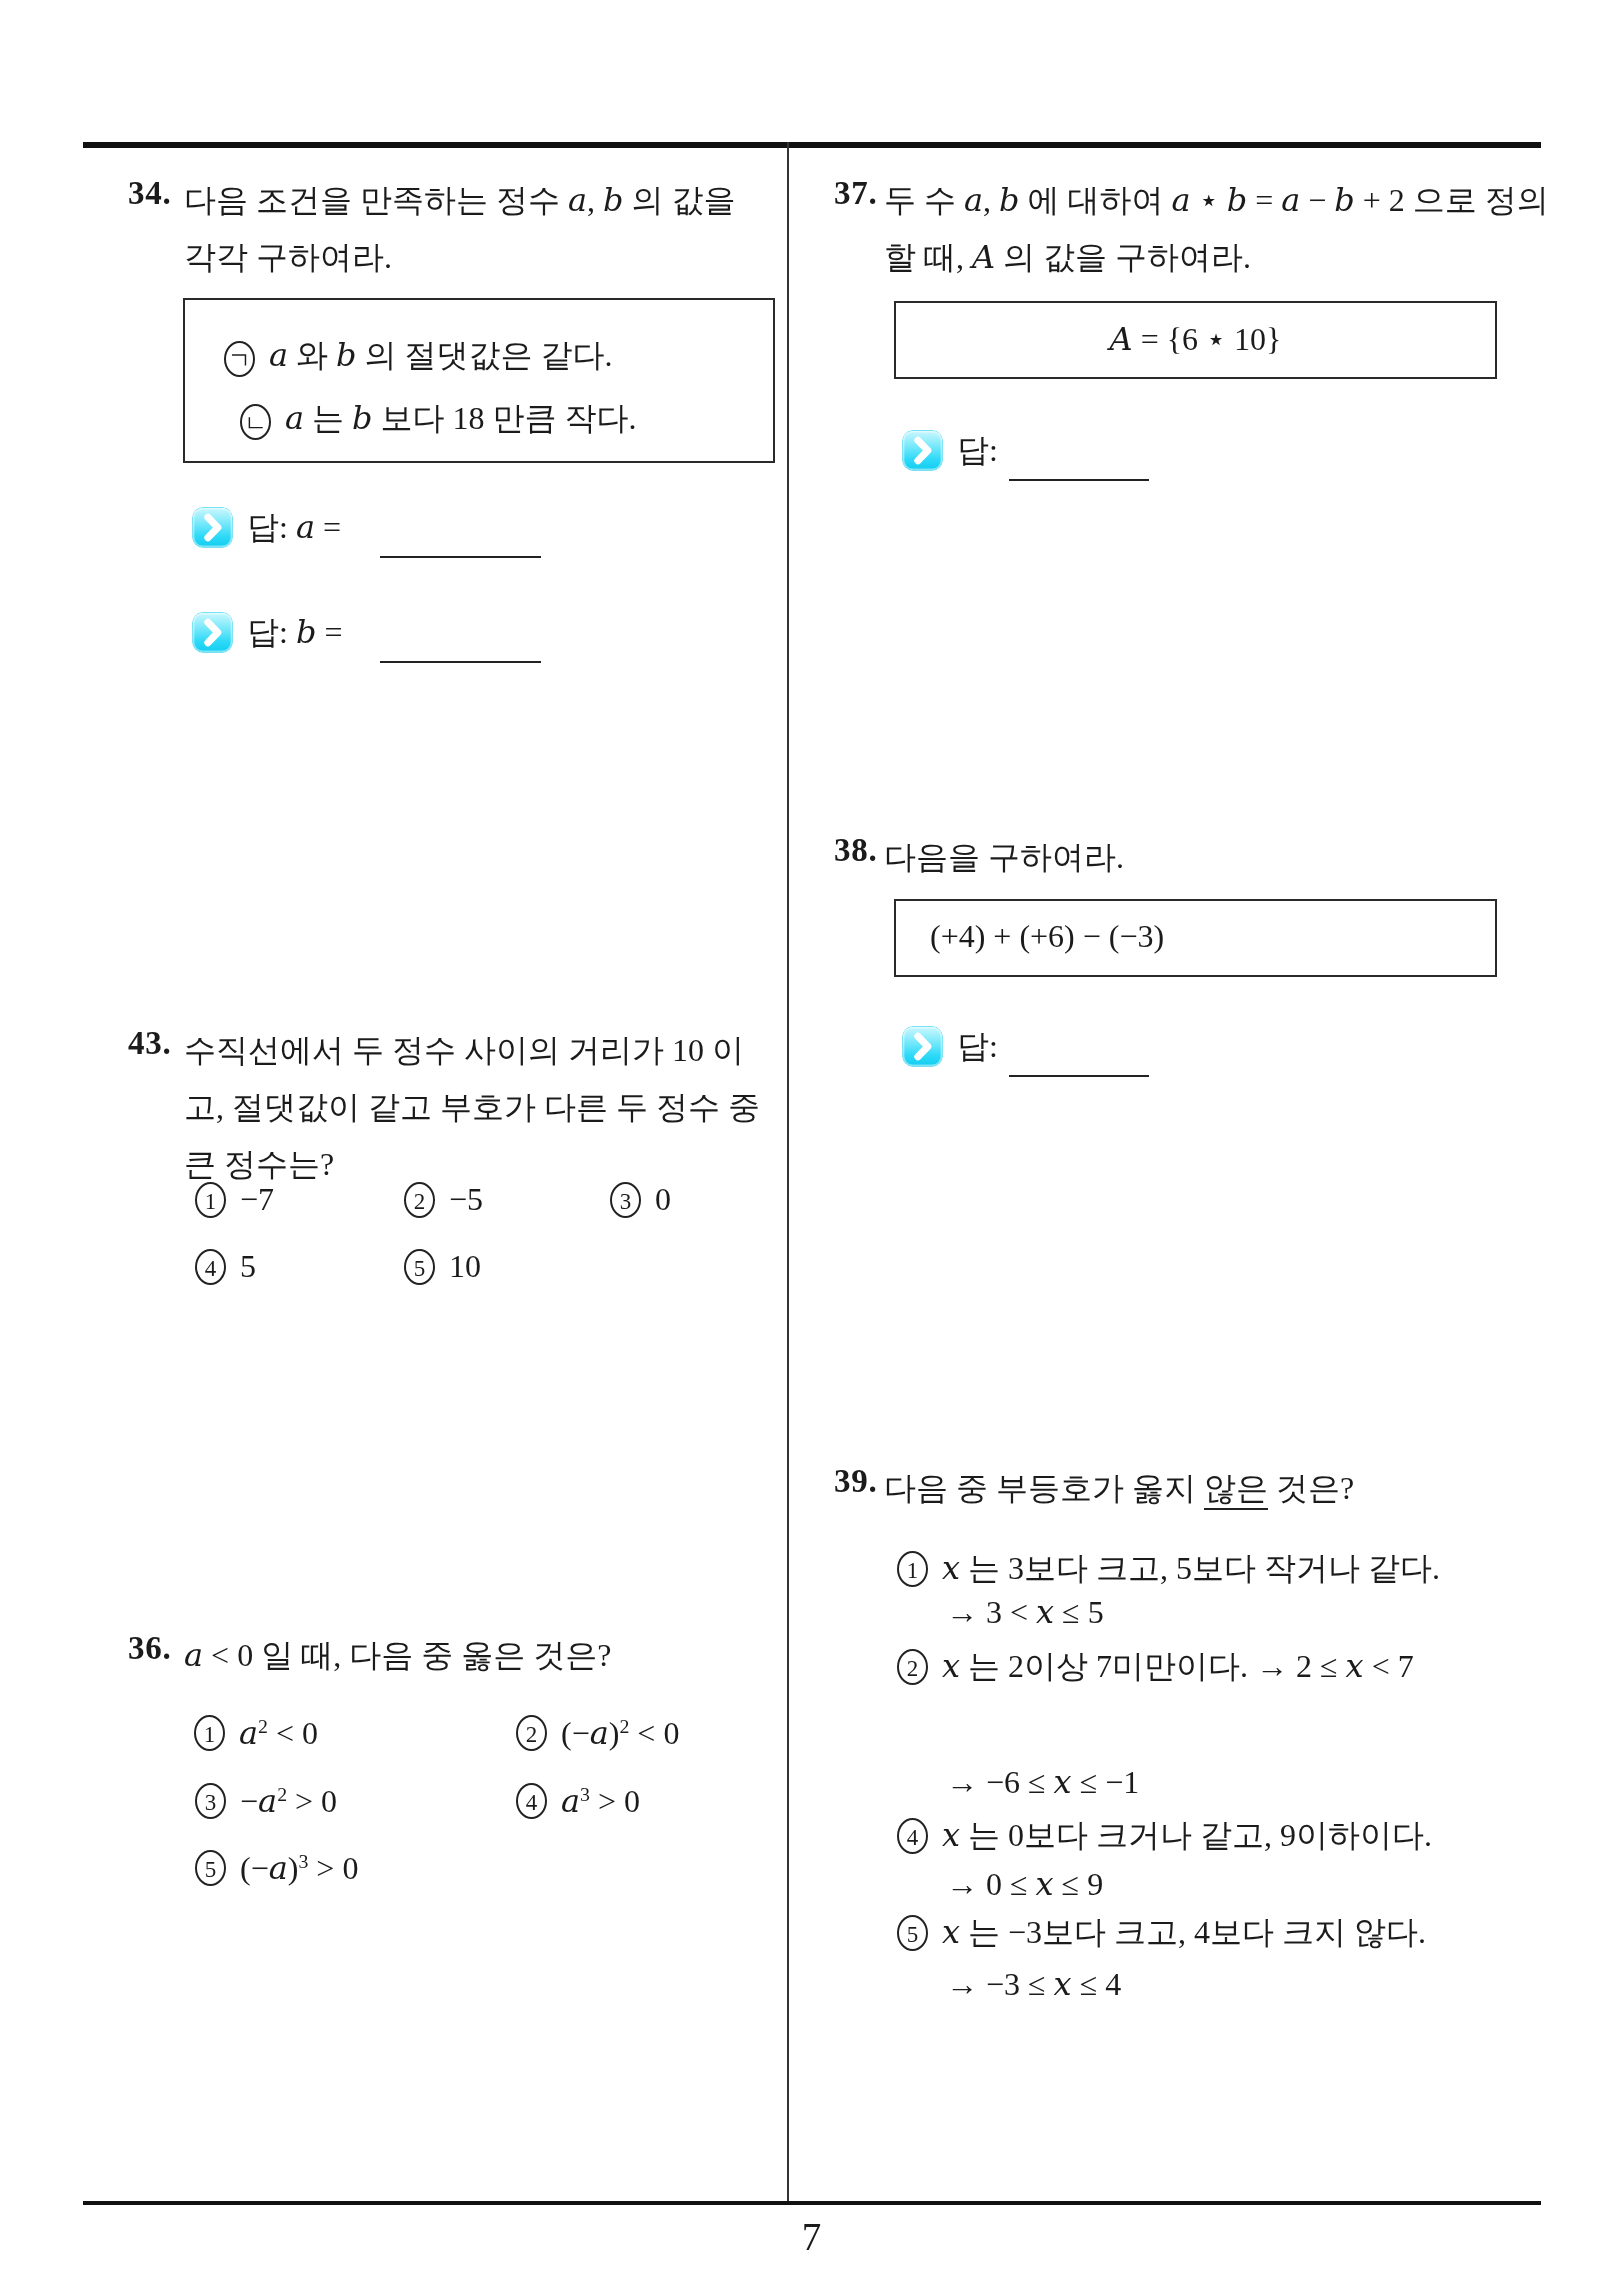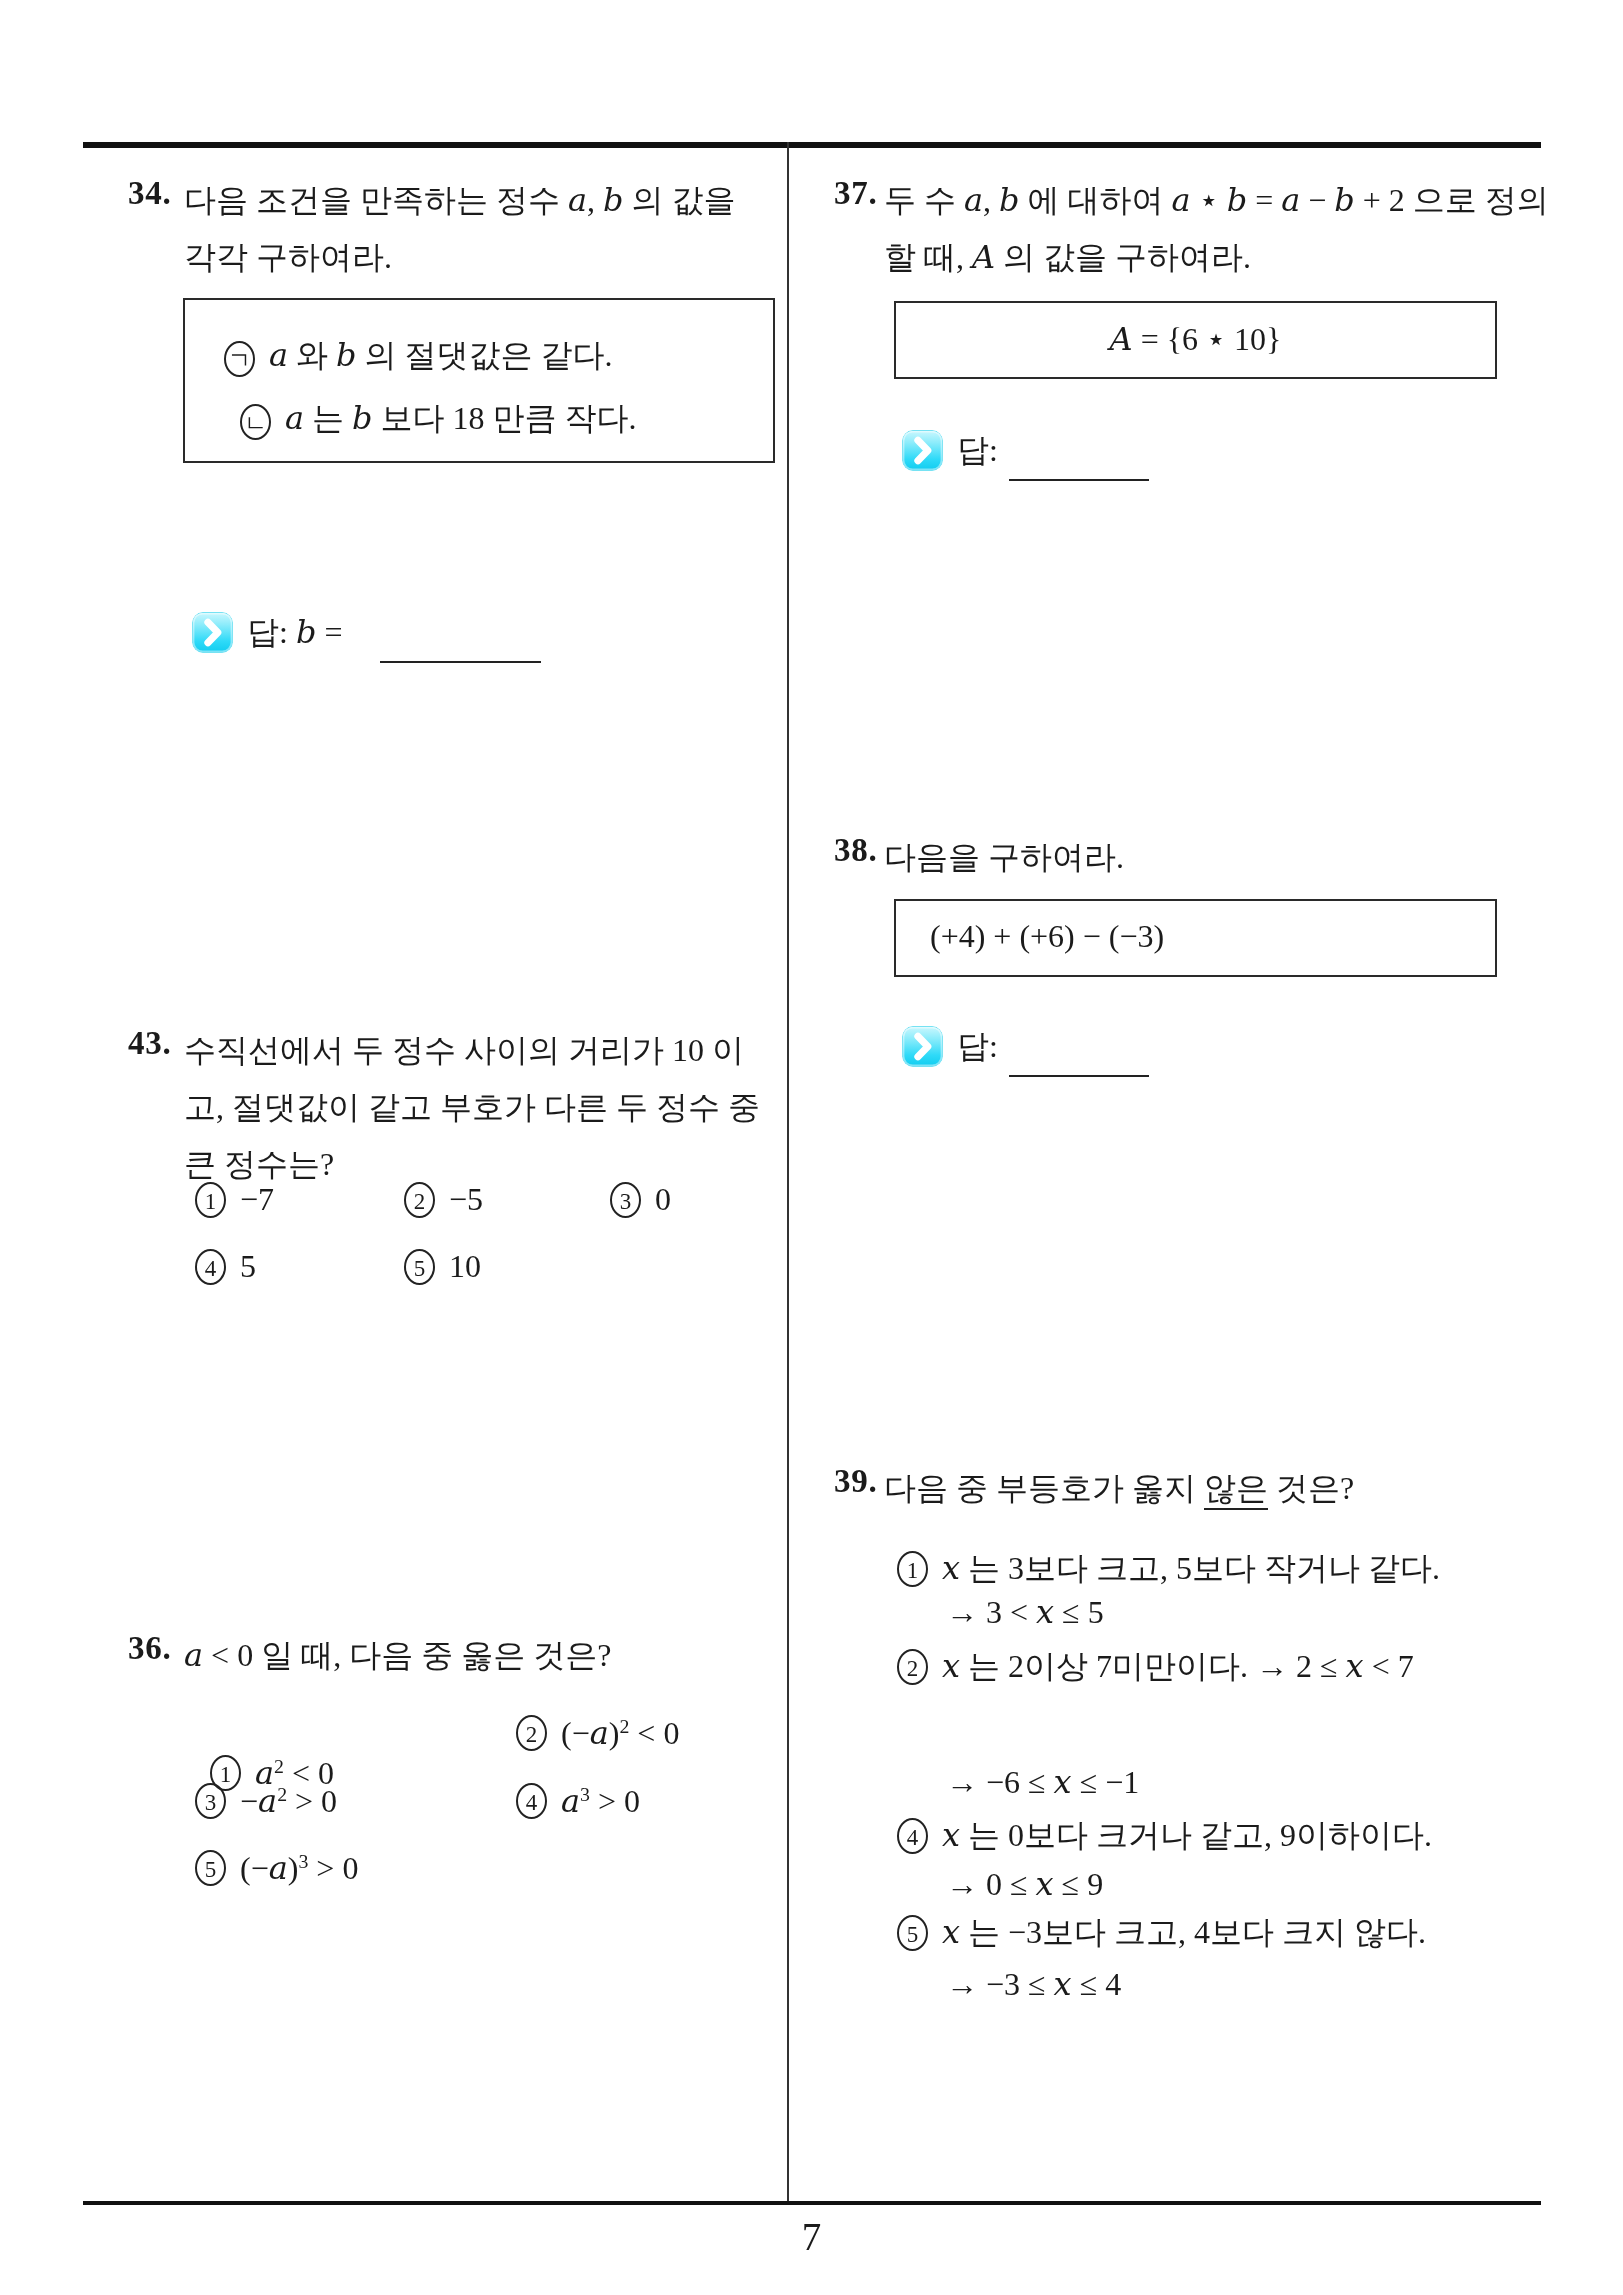--- a/index.html
+++ b/index.html
@@ -62,20 +62,29 @@
 
     <div class="cond-box" style="left:55px; top:298px; width:588px; height:161px;">
       <div class="abs" style="left:39px; top:34px; white-space:nowrap;">
         <span class="circle-mark">ㄱ</span><span class="val"><span class="it">a</span><span> 와 </span><span class="it">b</span><span> 의 절댓값은 같다.</span></span>
       </div>
       <div class="abs" style="left:55px; top:97px; white-space:nowrap;">
         <span class="circle-mark">ㄴ</span><span class="val"><span class="it">a</span><span> 는 </span><span class="it">b</span><span> 보다 18 만큼 작다.</span></span>
       </div>
     </div>
 
+    <div class="ans-row" style="left:0; top:506px; width:642px;">
+      <span class="arrow-icon" style="left:65px; top:2.1px;">
+        <svg width="39" height="39" viewBox="0 0 55 55">
+            <polyline points="21,13 35,27.5 21,42" fill="none" stroke="#ffffff" stroke-width="10" stroke-linecap="round" stroke-linejoin="round"></polyline>
+          </svg>
+      </span>
+      <span class="ans-label" style="left:119px; top:1.4px;"><span>답: </span><span class="it">a</span><span> =</span></span>
+      <span class="ans-blank" style="left:252px; top:50px; width:161px;"></span>
+    </div>
 
     <div class="ans-row" style="left:0; top:611px; width:642px;">
       <span class="arrow-icon" style="left:65px; top:2.1px;">
         <svg width="39" height="39" viewBox="0 0 55 55">
             <polyline points="21,13 35,27.5 21,42" fill="none" stroke="#ffffff" stroke-width="10" stroke-linecap="round" stroke-linejoin="round"></polyline>
           </svg>
       </span>
       <span class="ans-label" style="left:119px; top:1.4px;"><span>답: </span><span class="it">b</span><span> =</span></span>
       <span class="ans-blank" style="left:252px; top:50px; width:161px;"></span>
     </div>
@@ -95,21 +104,21 @@
     <div class="choice" style="left:67px; top:1245px;">
       <span class="circle-mark">4</span><span class="val"><span>5</span></span>
     </div>
     <div class="choice" style="left:276px; top:1245px;">
       <span class="circle-mark">5</span><span class="val"><span>10</span></span>
     </div>
 
     <span class="abs qnum" style="left:0; top:1630px;">36.</span>
     <div class="abs qtext" style="left:56px; top:1627px; width:588px;"><span class="it">a</span><span> &lt; 0 일 때, 다음 중 옳은 것은?</span></div>
 
-    <div class="choice" style="left:82px; top:1711px;margin-top:40px;">
+    <div class="choice" style="left:66px; top:1711px;">
       <span class="circle-mark">1</span><span class="val"><span class="it">a</span><sup>2</sup><span> &lt; 0</span></span>
     </div>
     <div class="choice" style="left:388px; top:1711px;">
       <span class="circle-mark">2</span><span class="val"><span>(−</span><span class="it">a</span><span>)</span><sup>2</sup><span> &lt; 0</span></span>
     </div>
     <div class="choice" style="left:67px; top:1779px;">
       <span class="circle-mark">3</span><span class="val"><span>−</span><span class="it">a</span><sup>2</sup><span> &gt; 0</span></span>
     </div>
     <div class="choice" style="left:388px; top:1779px;">
       <span class="circle-mark">4</span><span class="val"><span class="it">a</span><sup>3</sup><span> &gt; 0</span></span>

